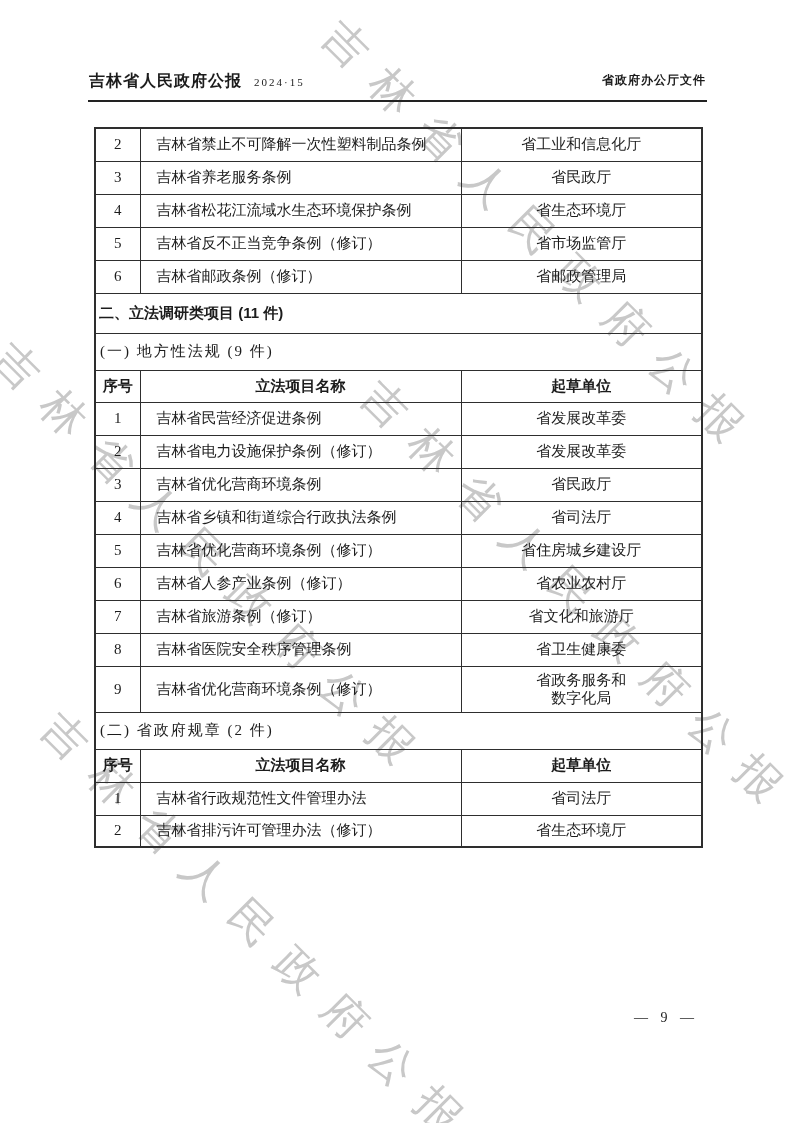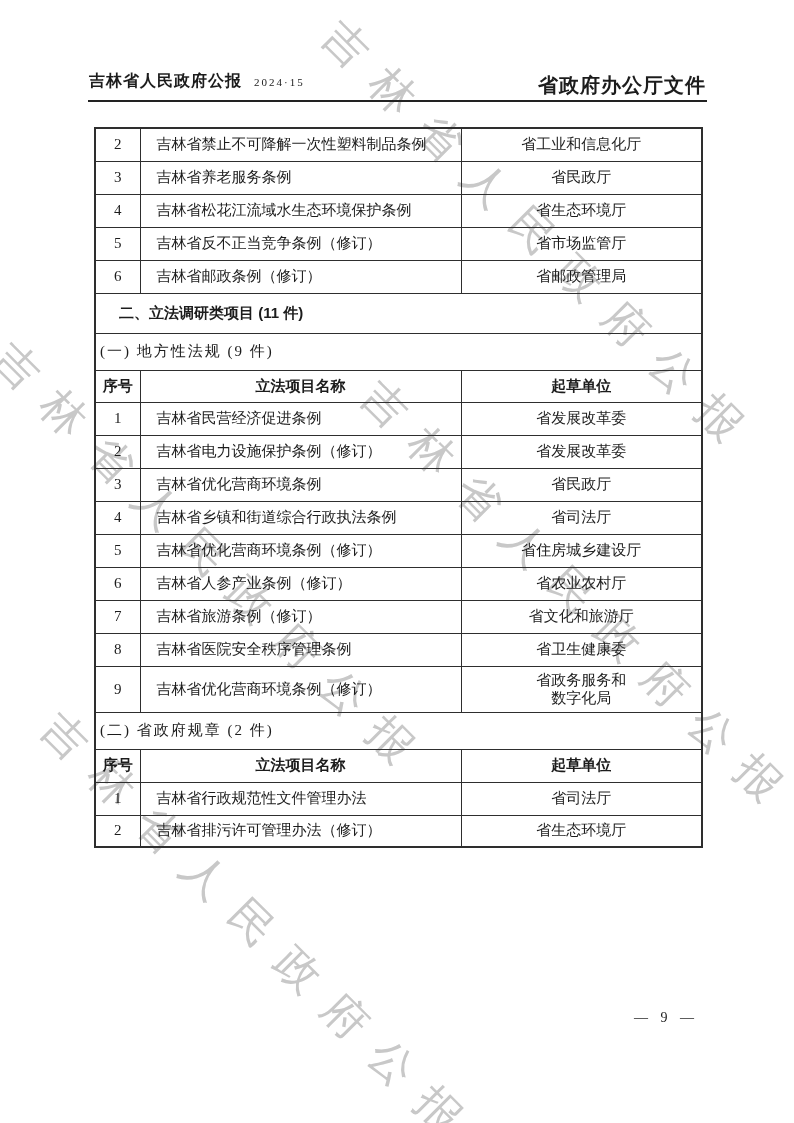--- a/index.html
+++ b/index.html
@@ -23,21 +23,21 @@
     
     .hdr-left{position:absolute;left:89px;top:71px;z-index:2;}
     .hdr-title{
       font-family:"Liberation Sans","DejaVu Sans",sans-serif;
       font-weight:bold;font-size:16px;letter-spacing:1px;
     }
     .hdr-issue{font-size:11px;margin-left:12px;letter-spacing:2px;}
     .hdr-right{
       position:absolute;right:88px;top:72px;z-index:2;
       font-family:"Liberation Sans","DejaVu Sans",sans-serif;
-      font-weight:bold;font-size:20px;letter-spacing:1px;
+      font-weight:bold;font-size:12px;letter-spacing:1px;
     }
     .hdr-rule{position:absolute;left:88px;top:100px;width:619px;height:2px;background:#222;z-index:2;}
     
     table.leg{
       position:absolute;left:94px;top:127px;width:607px;z-index:1;
       border-collapse:collapse;table-layout:fixed;
       border:2px solid #2e2e2e;
     }
     table.leg td,table.leg th{
       border:1px solid #2e2e2e;
@@ -49,21 +49,21 @@
     td.name{text-align:left;padding-left:16px;}
     td.org{text-align:center;}
     td.org .org2{display:block;}
     td.org.two{line-height:18px;}
     th.colh{
       font-family:"Liberation Sans","DejaVu Sans",sans-serif;
       font-weight:bold;text-align:center;font-size:15px;
     }
     td.sec-main{
       font-family:"Liberation Sans","DejaVu Sans",sans-serif;
-      font-weight:bold;font-size:16px;padding-left:23px;text-align:left;
+      font-weight:bold;font-size:16px;padding-left:3px;text-align:left;
     }
     td.sec-kai{
       font-size:15px;letter-spacing:2px;
       padding-left:4px;text-align:left;
     }
     tr.rh33{height:33px;}
     tr.rh40{height:40px;}
     tr.rh37{height:37px;}
     tr.rh32{height:32px;}
     tr.rh46{height:46px;}

